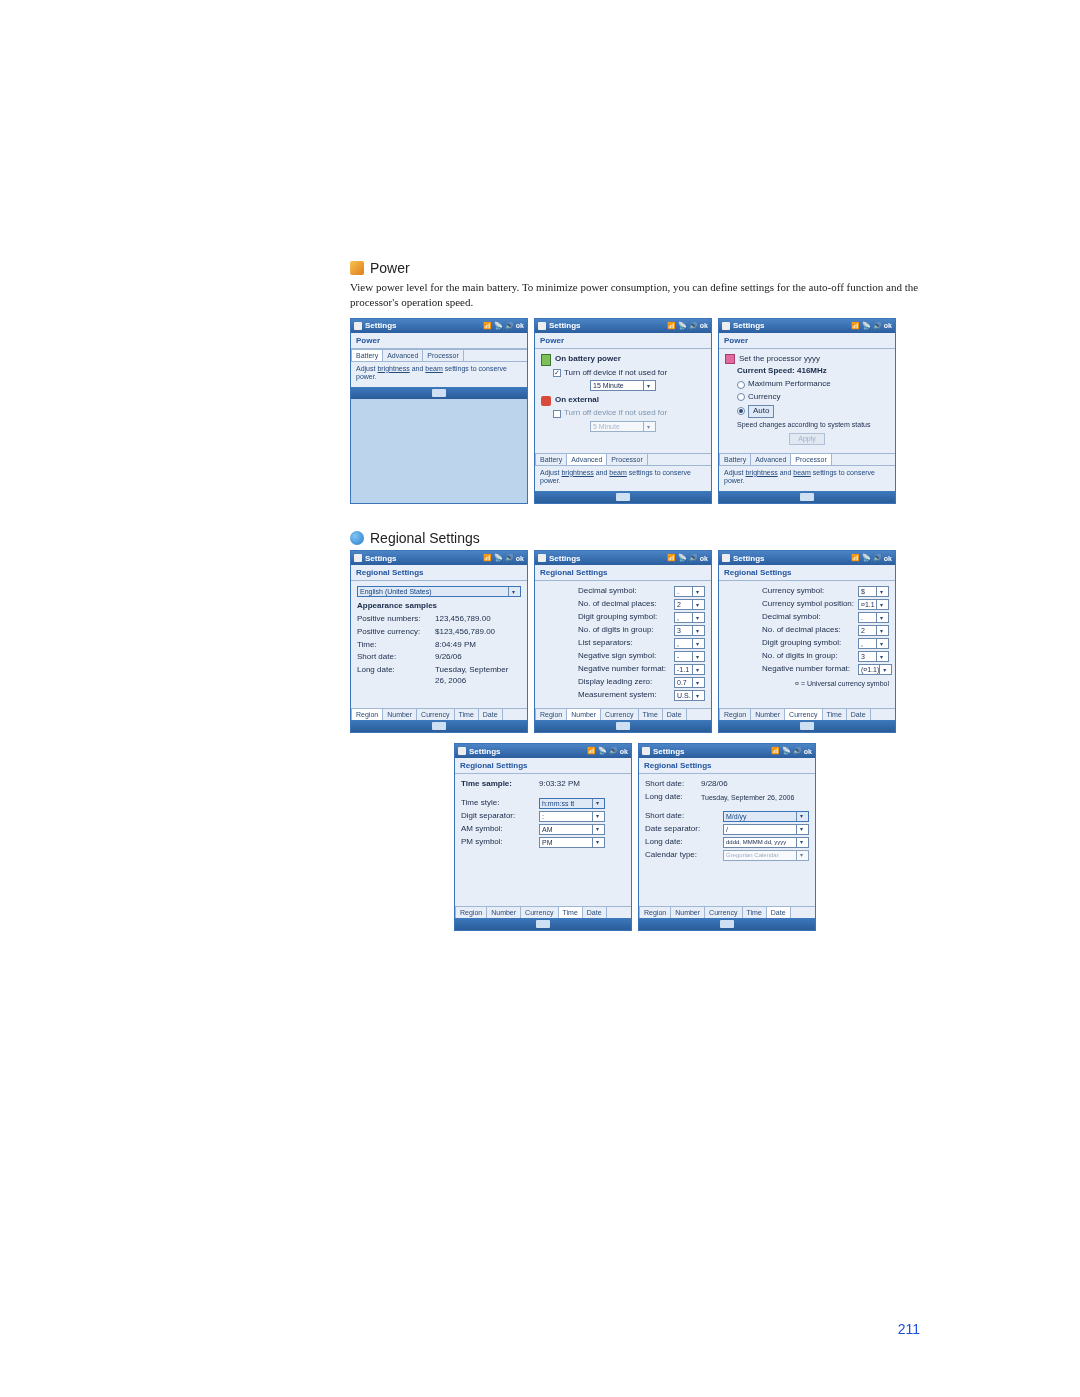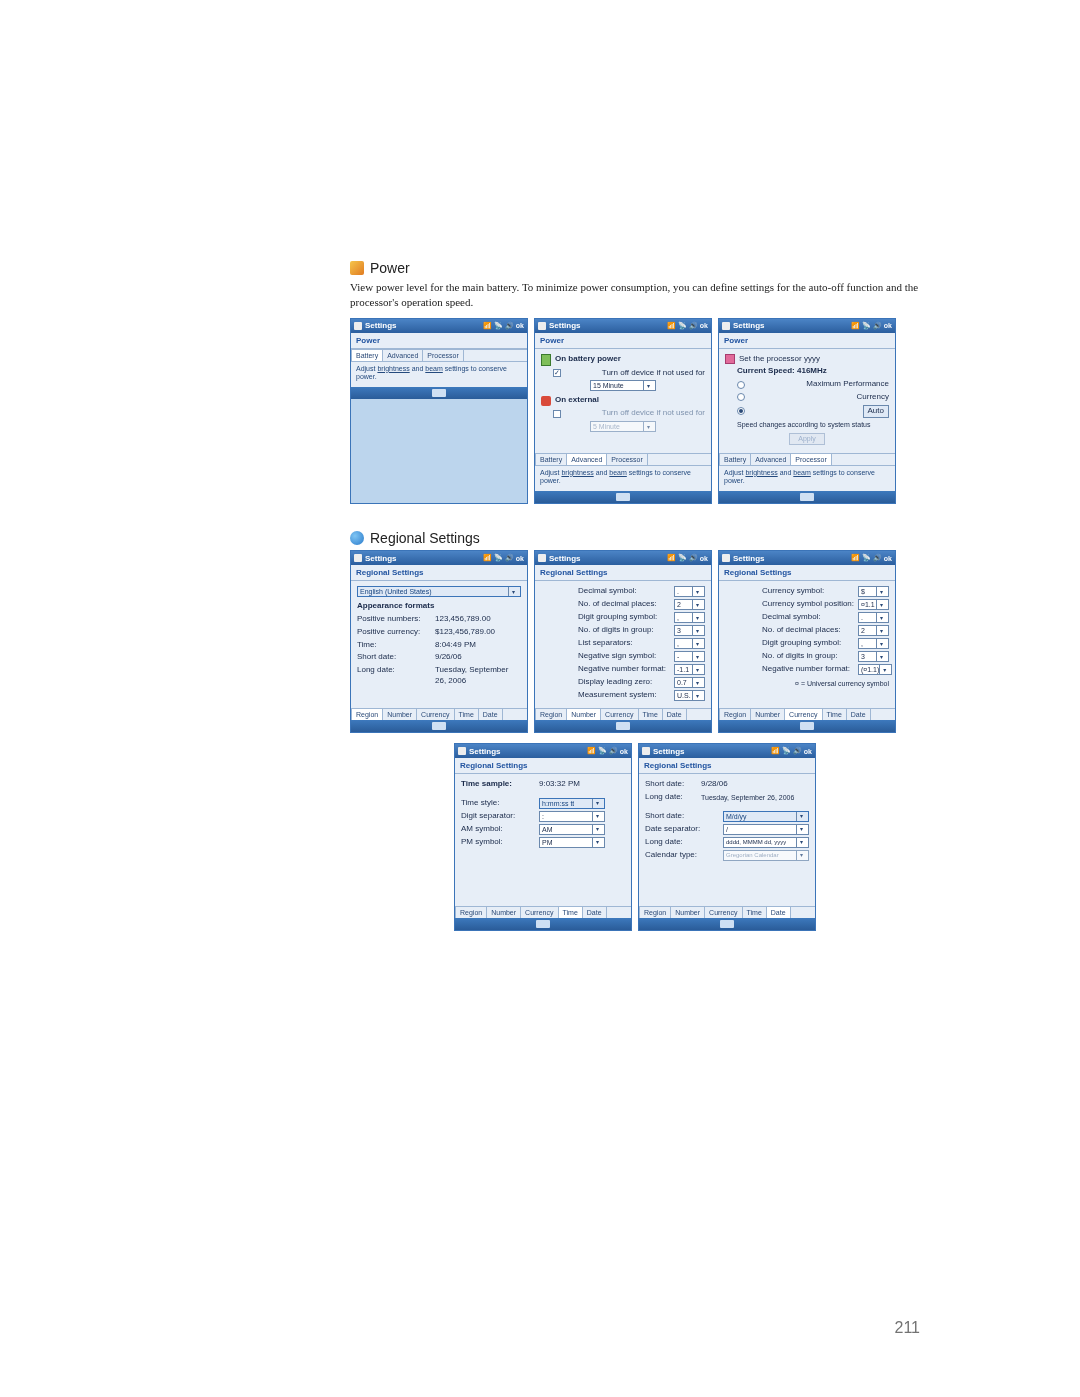--- a/index.html
+++ b/index.html
@@ -167,41 +167,41 @@
     border-left: 1px solid #6a88ad;
     display: flex; align-items: center; justify-content: center;
     color: #2b4a78;
     font-size: 6px;
   }
   .combo .txt { white-space: nowrap; overflow: hidden; }
   .cbx { width: 8px; height: 8px; border: 1px solid #6a88ad; background: #fff; display: inline-flex; align-items: center; justify-content: center; font-size: 7px; color: #2b4a78; margin-right: 3px; }
   .radio { width: 8px; height: 8px; border: 1px solid #6a88ad; border-radius: 50%; background: #fff; display: inline-flex; align-items: center; justify-content: center; margin-right: 3px; }
   .radio.sel::after { content: ""; width: 4px; height: 4px; background: #2b4a78; border-radius: 50%; }
   .bold { font-weight: bold; }
-  .indent { margin-left: 12px; justify-content: space-between; }
+  .indent { margin-left: 12px; }
   .dis { color: #8094af; }
   .btn-dis { border: 1px solid #aebfd6; background: #e1e8f2; color: #9cb0cc; height: 12px; font-size: 7px; display:inline-flex; align-items:center; padding: 0 8px; margin-top:2px;}
   .progressbar {
     margin-top: 2px;
     height: 10px;
     border: 1px solid #6a88ad;
     background: #fff;
     position: relative;
   }
   .progressbar .fill {
     position: absolute; left:0; top:0; bottom:0;
     background: linear-gradient(to bottom, #6cbd64, #2e9a3a);
   }
   .scale { display:flex; justify-content:space-between; font-size:7px; color:#29456e; margin-top:2px;}
   .foot {
     position: absolute;
     bottom: 60px;
     right: 160px;
-    font-size: 16px;
-    color: #737373;
+    font-size: 14px;
+    color: #1d4ed8;
   }
 </style>
 </head>
 <body>
 
 <div class="page">
 
   <div class="content">
 
     <div class="section">
@@ -355,21 +355,21 @@
                 <span>🔊</span>
                 <span>ok</span>
               </span>
             </div>
           <div class="screen-name">Regional Settings</div>
           <div class="body">
             <div class="combo combo--sel" style="width:100%;margin-bottom:4px;">
                 <span class="txt" style="color:#16437e;">English (United States)</span>
                 <span class="arrow">▾</span>
               </div>
-            <div class="bold" style="margin-bottom:2px;">Appearance formats</div>
+            <div class="bold" style="margin-bottom:2px;">Appearance samples</div>
             <div class="row">
                 <span class="lbl">Positive numbers:</span>
                 <span class="val">123,456,789.00</span>
               </div>
             <div class="row">
                 <span class="lbl">Positive currency:</span>
                 <span class="val">$123,456,789.00</span>
               </div>
             <div class="row">
                 <span class="lbl">Time:</span>

